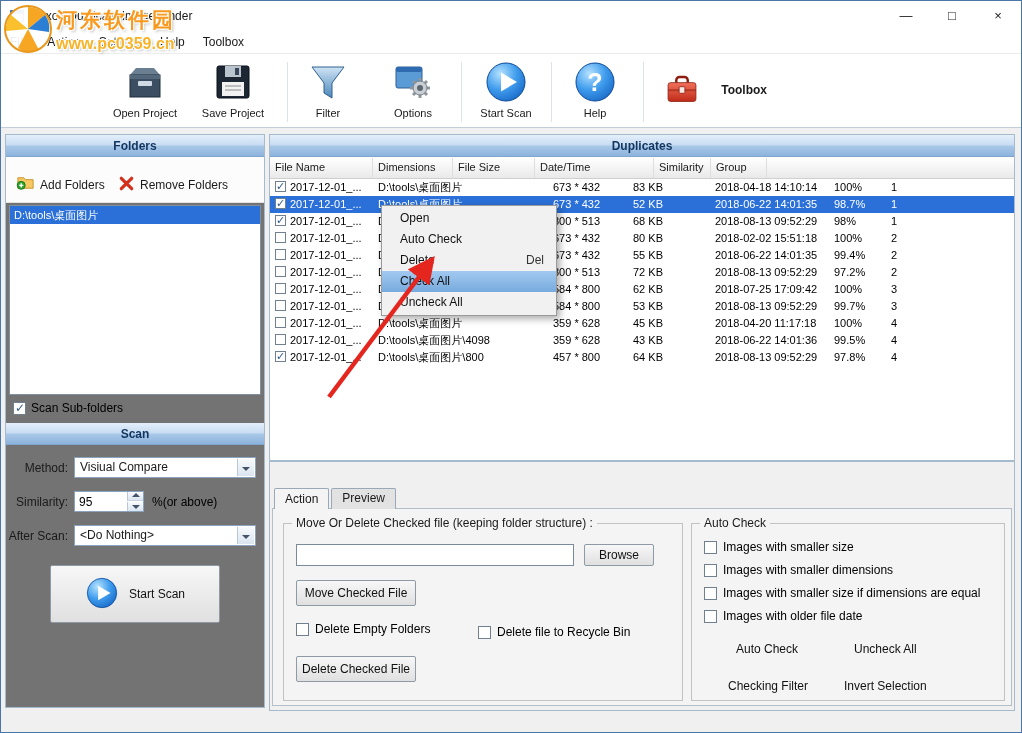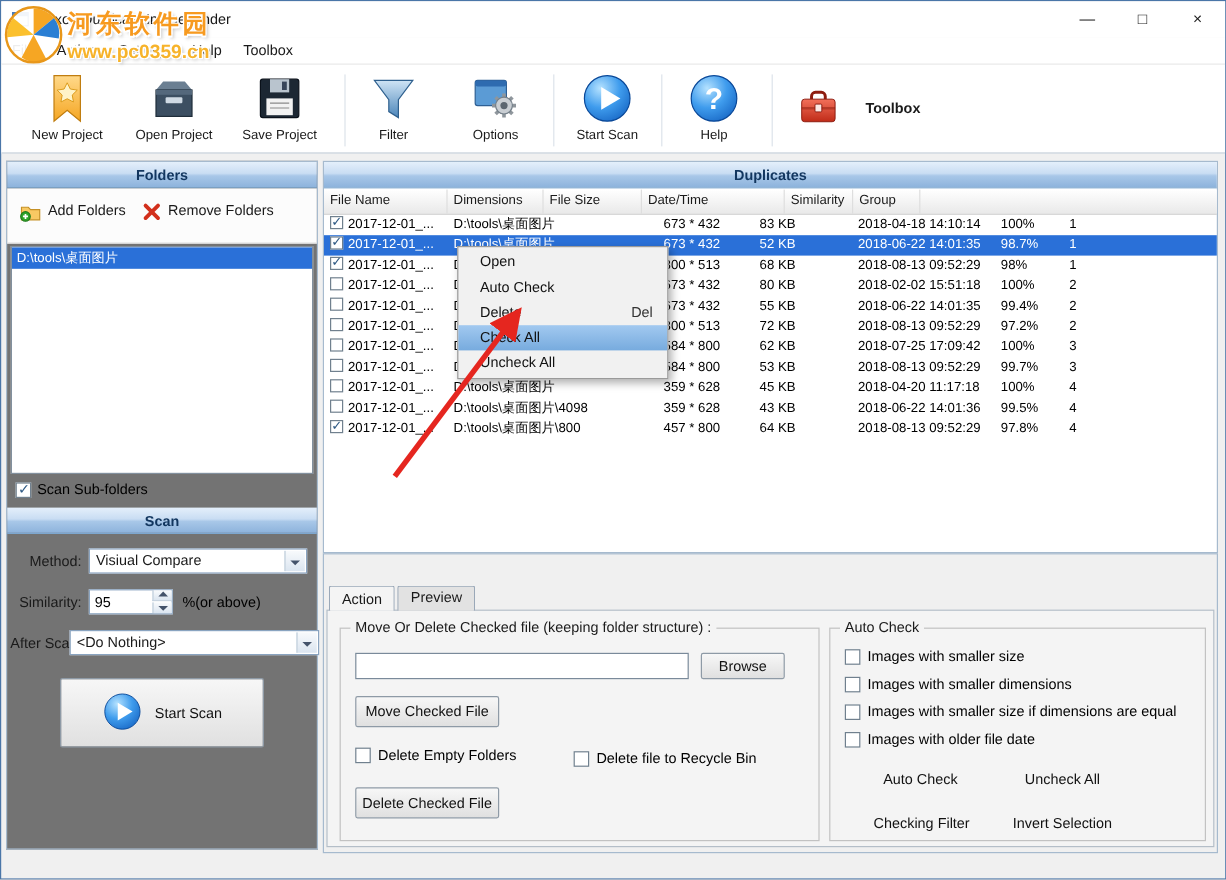--- a/index.html
+++ b/index.html
@@ -39,21 +39,21 @@
   .btn{background:linear-gradient(#f7f7f7,#e0e0e0);border:1px solid #8e9aa6;font-size:12px;text-align:center;color:#111;cursor:default;border-radius:2px;}
   .cb2{width:13px;height:13px;background:#fff;border:1px solid #70808e;display:inline-block;position:relative;flex:none;}
   .cb2.on::after{content:"\2713";position:absolute;left:1px;top:-2px;font-size:12px;font-weight:bold;color:#2f5a84;line-height:14px;}
   .select{background:#fff;border:1px solid #8aa4c0;position:relative;font-size:12px;line-height:19px;padding-left:5px;color:#1a1a1a;cursor:default;}
   .select .arrow{position:absolute;right:1px;top:1px;bottom:1px;width:17px;background:linear-gradient(#f8fafc,#dbe5f0);border-left:1px solid #b8c8d8;}
   .select .arrow::after{content:"";position:absolute;left:4px;top:8px;border:4px solid transparent;border-top-color:#44536a;}
 
   
   #folders-panel{position:absolute;left:4px;top:133px;width:260px;height:574px;background:#737373;border:1px solid #a6bace;}
   #folders-toolbar{position:absolute;left:0;top:22px;width:100%;height:46px;background:#fcfcfc;border-bottom:1px solid #e2e2e2;}
-  .ft-btn{position:absolute;top:11px;height:24px;display:flex;align-items:flex-start;font-size:12px;color:#1a1a1a;cursor:default;}
+  .ft-btn{position:absolute;top:11px;height:24px;display:flex;align-items:flex-end;font-size:12px;color:#1a1a1a;cursor:default;}
   .ft-btn .ficon{margin-right:5px;display:inline-flex;}
   #add-folders-btn{left:10px;}
   #remove-folders-btn{left:112px;}
   #folder-list{position:absolute;left:3px;top:70px;width:252px;height:190px;background:#fff;border:1px solid #82909e;overflow:hidden;}
   .folder-item{height:18px;line-height:18px;padding-left:4px;font-size:11px;white-space:nowrap;cursor:default;}
   .folder-item.selected{background:#2a70d8;color:#fff;}
   #subfolders-row{position:absolute;left:7px;top:266px;display:flex;align-items:center;font-size:12px;}
   #subfolders-row span.lbl{margin-left:5px;}
   #scan-header{position:absolute;left:0;top:288px;width:100%;}
   .form-label{position:absolute;font-size:12px;color:#1a1a1a;text-align:right;width:60px;}
@@ -63,21 +63,21 @@
   #similarity-wrap{position:absolute;left:68px;top:356px;width:70px;height:21px;border:1px solid #8aa4c0;background:#fff;}
   #similarity-input{position:absolute;left:0;top:0;width:52px;height:19px;border:none;outline:none;font-size:12px;padding-left:4px;font-family:Liberation Sans, sans-serif;background:transparent;}
   .spin{position:absolute;right:0;width:16px;height:9px;background:linear-gradient(#f8fafc,#dbe5f0);border-left:1px solid #b8c8d8;cursor:default;}
   .spin-up{top:0;border-bottom:1px solid #c8d4e0;}
   .spin-dn{bottom:0;}
   .spin::after{content:"";position:absolute;left:4px;border:4px solid transparent;}
   .spin-up::after{top:1px;border-bottom-color:#44536a;border-top-width:0;}
   .spin-dn::after{top:3px;border-top-color:#44536a;border-bottom-width:0;}
   #similarity-suffix{position:absolute;left:146px;top:360px;font-size:12px;}
   #afterscan-label{left:0;top:394px;width:62px;}
-  #afterscan-select{position:absolute;left:52px;top:390px;width:208px;height:21px;}
+  #afterscan-select{position:absolute;left:68px;top:390px;width:182px;height:21px;}
   #start-scan-btn{position:absolute;left:44px;top:430px;width:170px;height:58px;display:flex;align-items:center;justify-content:center;gap:10px;}
   #start-scan-btn svg{width:34px;height:34px;}
 
   
   #duplicates-panel{position:absolute;left:268px;top:133px;width:746px;height:327px;background:#fff;border:1px solid #a6bace;}
   #dup-header-row{position:absolute;left:0;top:23px;width:100%;height:21px;display:flex;background:linear-gradient(#ffffff,#e9e9e9);border-bottom:1px solid #cfcfcf;}
   .hcell{padding:3px 0 0 5px;font-size:11px;color:#1a1a1a;border-right:1px solid #dedede;height:100%;overflow:hidden;white-space:nowrap;cursor:default;}
   .c0{width:103px;}.c1{width:175px;}.c2{width:80px;}.c3{width:82px;}.c4{width:119px;}.c5{width:57px;}.c6{width:56px;}
   #dup-rows{position:absolute;left:0;top:44px;width:100%;}
   .trow{display:flex;height:17px;line-height:17px;font-size:11px;width:100%;cursor:default;}
@@ -148,33 +148,20 @@
       <div class="menu-item">Settings</div>
       <div class="menu-item">Help</div>
       <div class="menu-item">Toolbox</div>
     </div>
 
   <div id="toolbar">
     <div class="tb-sep sep-1"></div>
     <div class="tb-sep sep-2"></div>
     <div class="tb-sep sep-3"></div>
     <div class="tb-sep sep-4"></div>
-  <div class="tb-item tb-0">
-        <span class="ticon"><svg viewBox="0 0 44 44">
-            <defs>
-              <linearGradient id="g-np" x1="0" y1="0" x2="0" y2="1">
-                <stop offset="0" stop-color="#ffd98a"></stop>
-                <stop offset="1" stop-color="#f5a623"></stop>
-              </linearGradient>
-            </defs>
-            <path d="M11 3h22v38l-11-9-11 9z" fill="url(#g-np)" stroke="#c07d10"></path>
-            <path d="M22 9l2.6 5.2 5.8.9-4.2 4.1 1 5.8-5.2-2.7-5.2 2.7 1-5.8-4.2-4.1 5.8-.9z" fill="#fff3c8" stroke="#d99a18" stroke-width="0.8"></path>
-          </svg></span>
-        <span class="tlabel">New Project</span>
-      </div>
       <div class="tb-item tb-1">
         <span class="ticon"><svg viewBox="0 0 44 44">
             <path d="M7 15l6-7h18l6 7z" fill="#6b7f92"></path>
             <rect x="7" y="15" width="30" height="22" fill="#3c4f62" stroke="#1f2d3a"></rect>
             <rect x="7" y="15" width="30" height="4" fill="#54687c"></rect>
             <rect x="15" y="21" width="14" height="5" rx="1" fill="#cfdae4"></rect>
           </svg></span>
         <span class="tlabel">Open Project</span>
       </div>
       <div class="tb-item tb-2">

